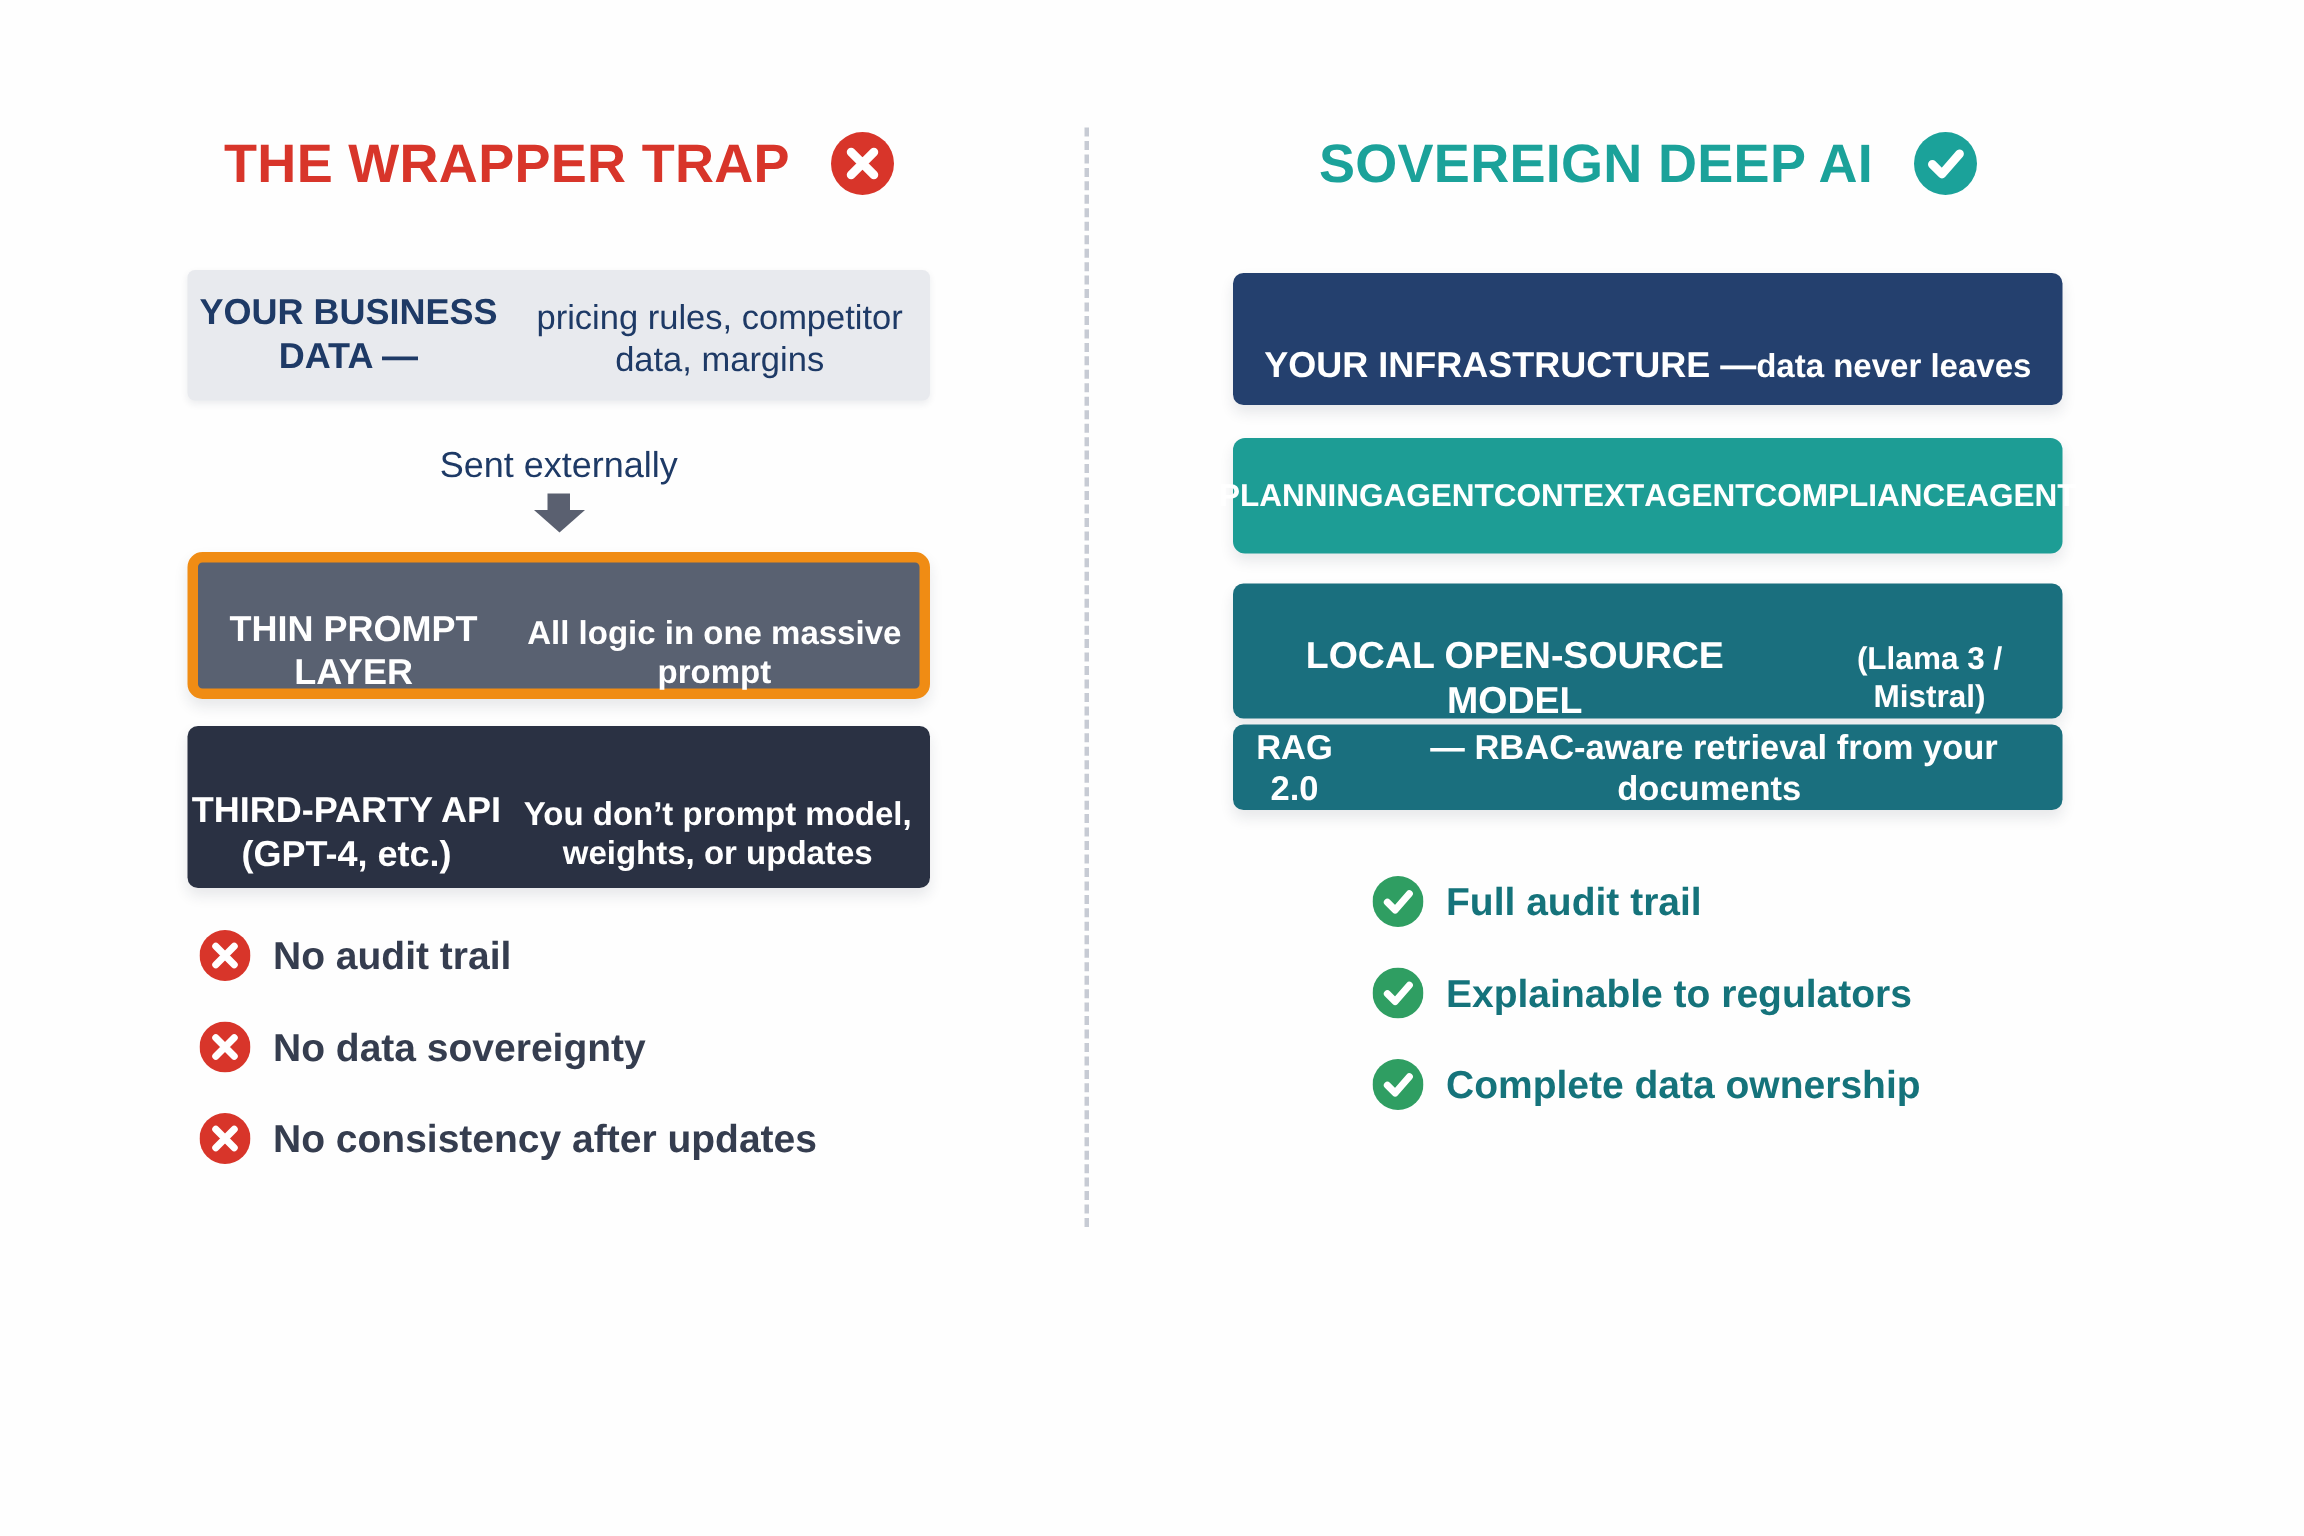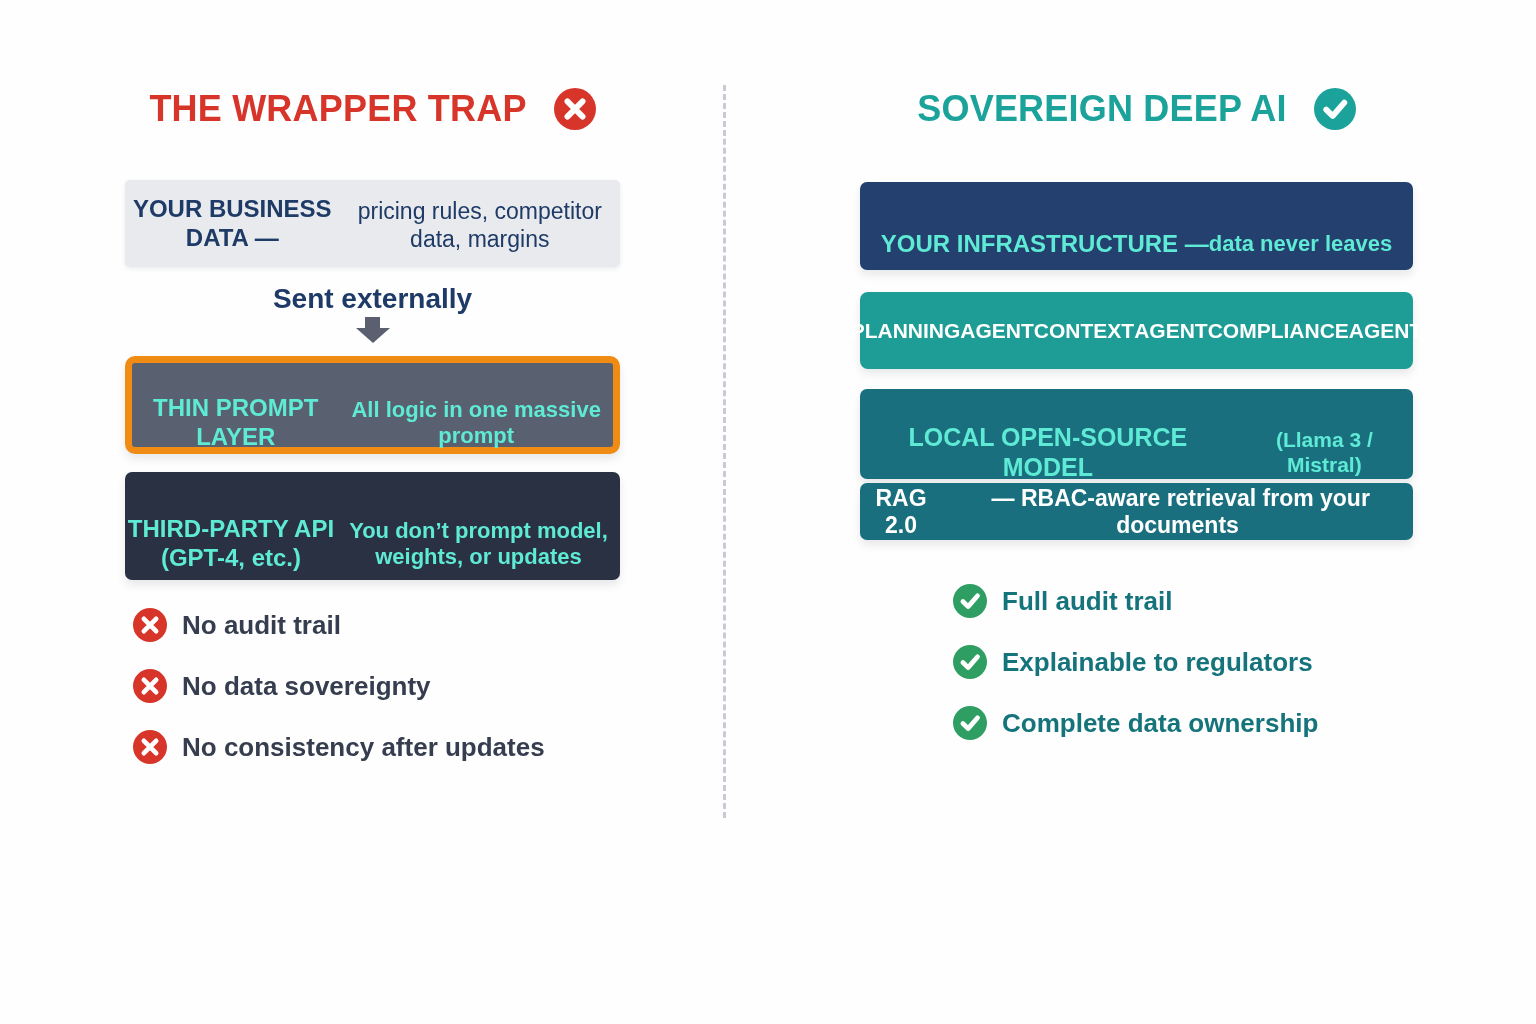--- a/index.html
+++ b/index.html
@@ -9,35 +9,35 @@
     --agents-teal:#1d9d95; --deep-teal:#1a6f7e; --green:#2f9e62;
     --teal-text:#15737b; --arrow-gray:#5a6070; --divider:#c7cbd4;
   }
   *{margin:0;padding:0;box-sizing:border-box;}
   html,body{width:1536px;height:1024px;background:#ffffff;}
   body{font-family:"Liberation Sans","DejaVu Sans",sans-serif;position:relative;overflow:hidden;}
   .canvas{position:absolute;inset:0;background:#fefefe;}
   .divider{position:absolute;left:723px;top:85px;height:733px;width:0;border-left:3px dashed var(--divider);}
   .col{position:absolute;top:85px;display:flex;flex-direction:column;}
   .col-left{left:125px;width:495px;}
-  .col-right{left:860px;width:553px;}
+  .col-right{left:822px;width:553px;}
   .col-header{height:48px;display:flex;justify-content:center;align-items:center;gap:27px;}
   .header-text{font-size:36px;font-weight:bold;letter-spacing:0.2px;}
   .header-text.red{color:var(--accent-red);}
   .header-text.teal{color:var(--accent-teal);}
   .hicon{width:42px;height:42px;display:inline-flex;flex:0 0 auto;}
   .hicon svg{width:100%;height:100%;}
   .box{border-radius:7px;display:flex;justify-content:center;align-items:center;text-align:center;box-shadow:0 5px 9px rgba(30,40,60,0.10);}
   .box-title{font-size:24px;font-weight:bold;line-height:1.2;}
   .box-sub{font-size:22px;margin-top:5px;line-height:1.2;}
   .navy{color:var(--navy-text);}
-  .white{color:#5eead4;margin-top:36px;}
+  .white{color:#ffffff;margin-top:36px;}
   .box-light{margin-top:47px;height:87px;background:var(--light-box-bg);border-radius:5px;box-shadow:0 2px 5px rgba(30,40,60,0.08);}
   .box-light .box-sub{font-weight:500;font-size:23px;}
-  .sent-label{margin-top:18px;text-align:center;font-size:28px;font-weight:700;color:var(--navy-text);line-height:28px;}
+  .sent-label{margin-top:30px;text-align:center;font-size:24px;font-weight:400;color:var(--navy-text);line-height:28px;}
   .arrow{margin:4px auto 0;width:34px;height:26px;display:flex;flex-direction:column;align-items:center;}
   .arrow .stem{width:15px;height:11px;background:var(--arrow-gray);}
   .arrow .head{width:0;height:0;border-left:17px solid transparent;border-right:17px solid transparent;border-top:15px solid var(--arrow-gray);}
   .box-prompt{margin-top:13px;height:98px;background:var(--slate-box);border:7px solid var(--orange-border);border-radius:10px;}
   .box-prompt .box-sub{font-weight:600;}
   .box-api{margin-top:18px;height:108px;background:var(--api-box);}
   .box-api .box-sub{font-weight:600;}
   .box-infra{margin-top:49px;height:88px;background:var(--infra-navy);}
   .box-infra .box-sub{font-weight:600;}
   .box-agents{margin-top:22px;height:77px;background:var(--agents-teal);flex-direction:row;align-items:stretch;border-radius:8px;}

